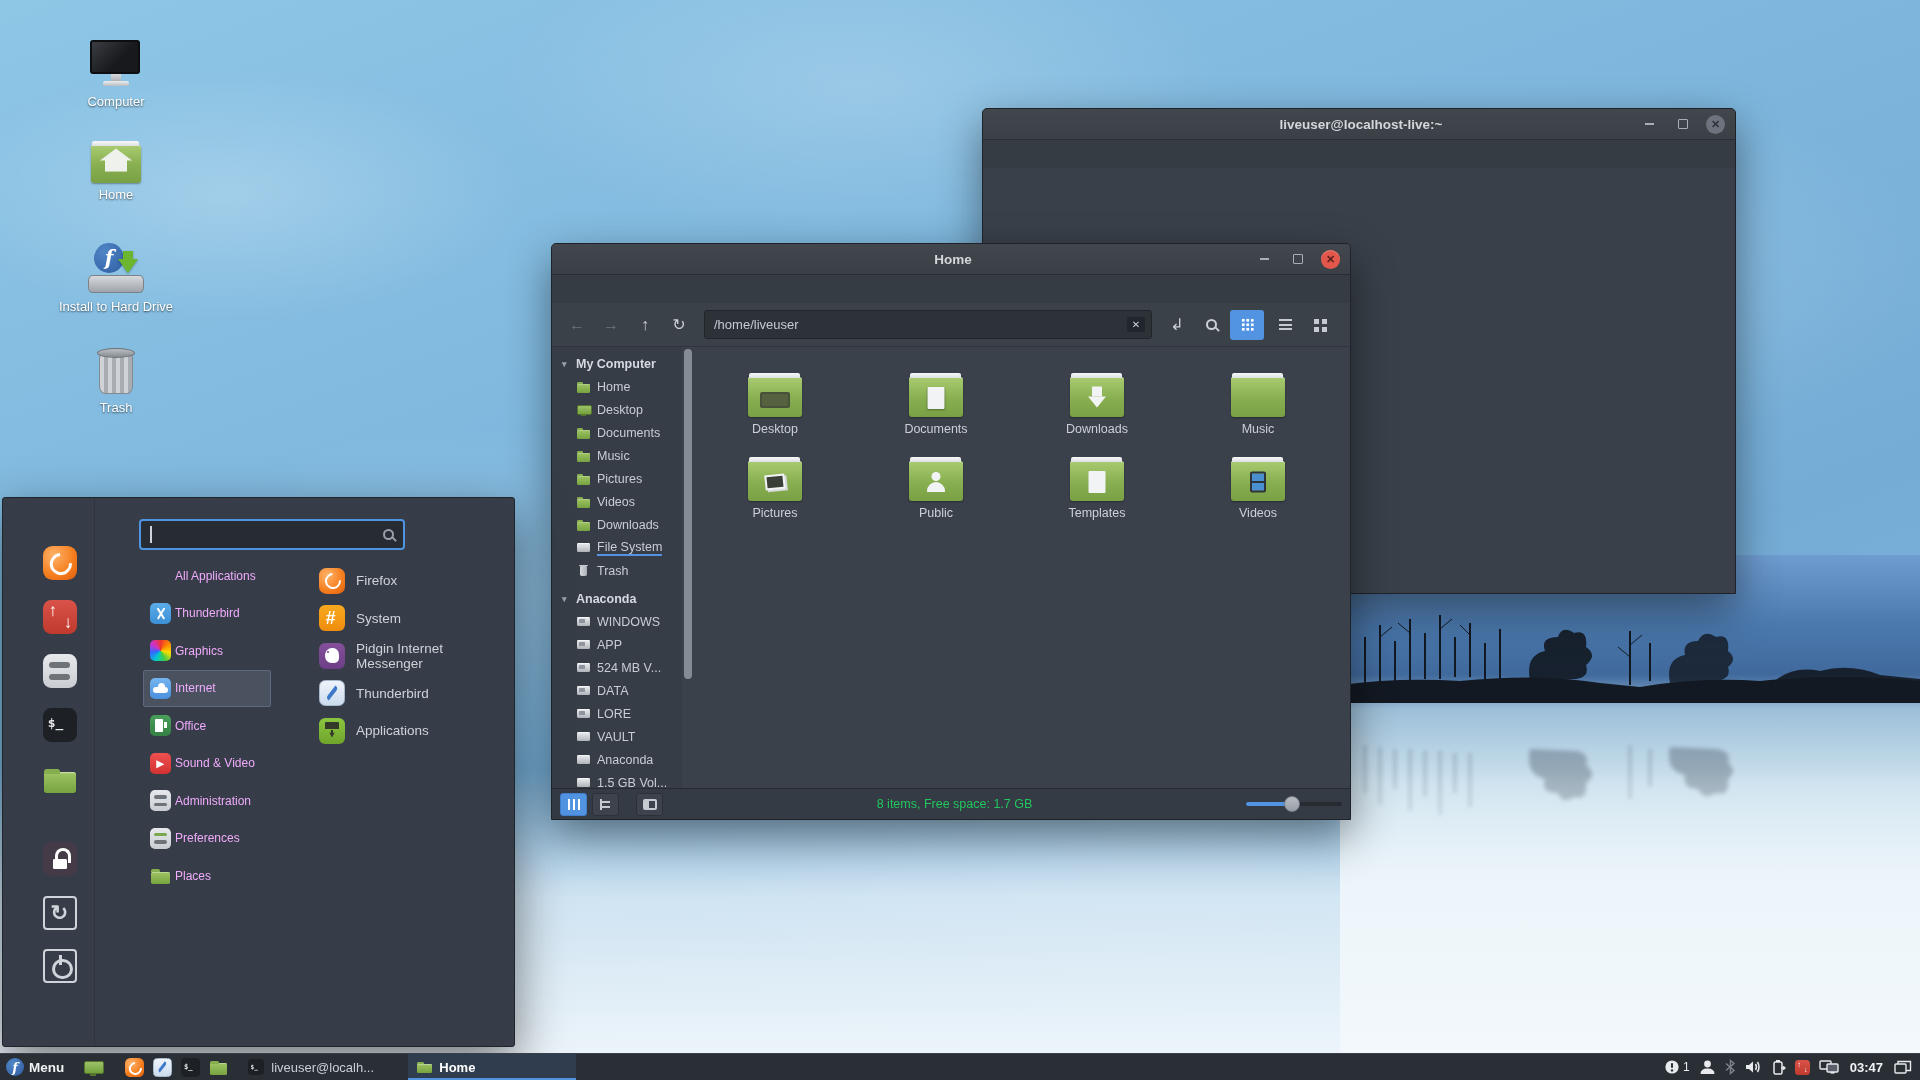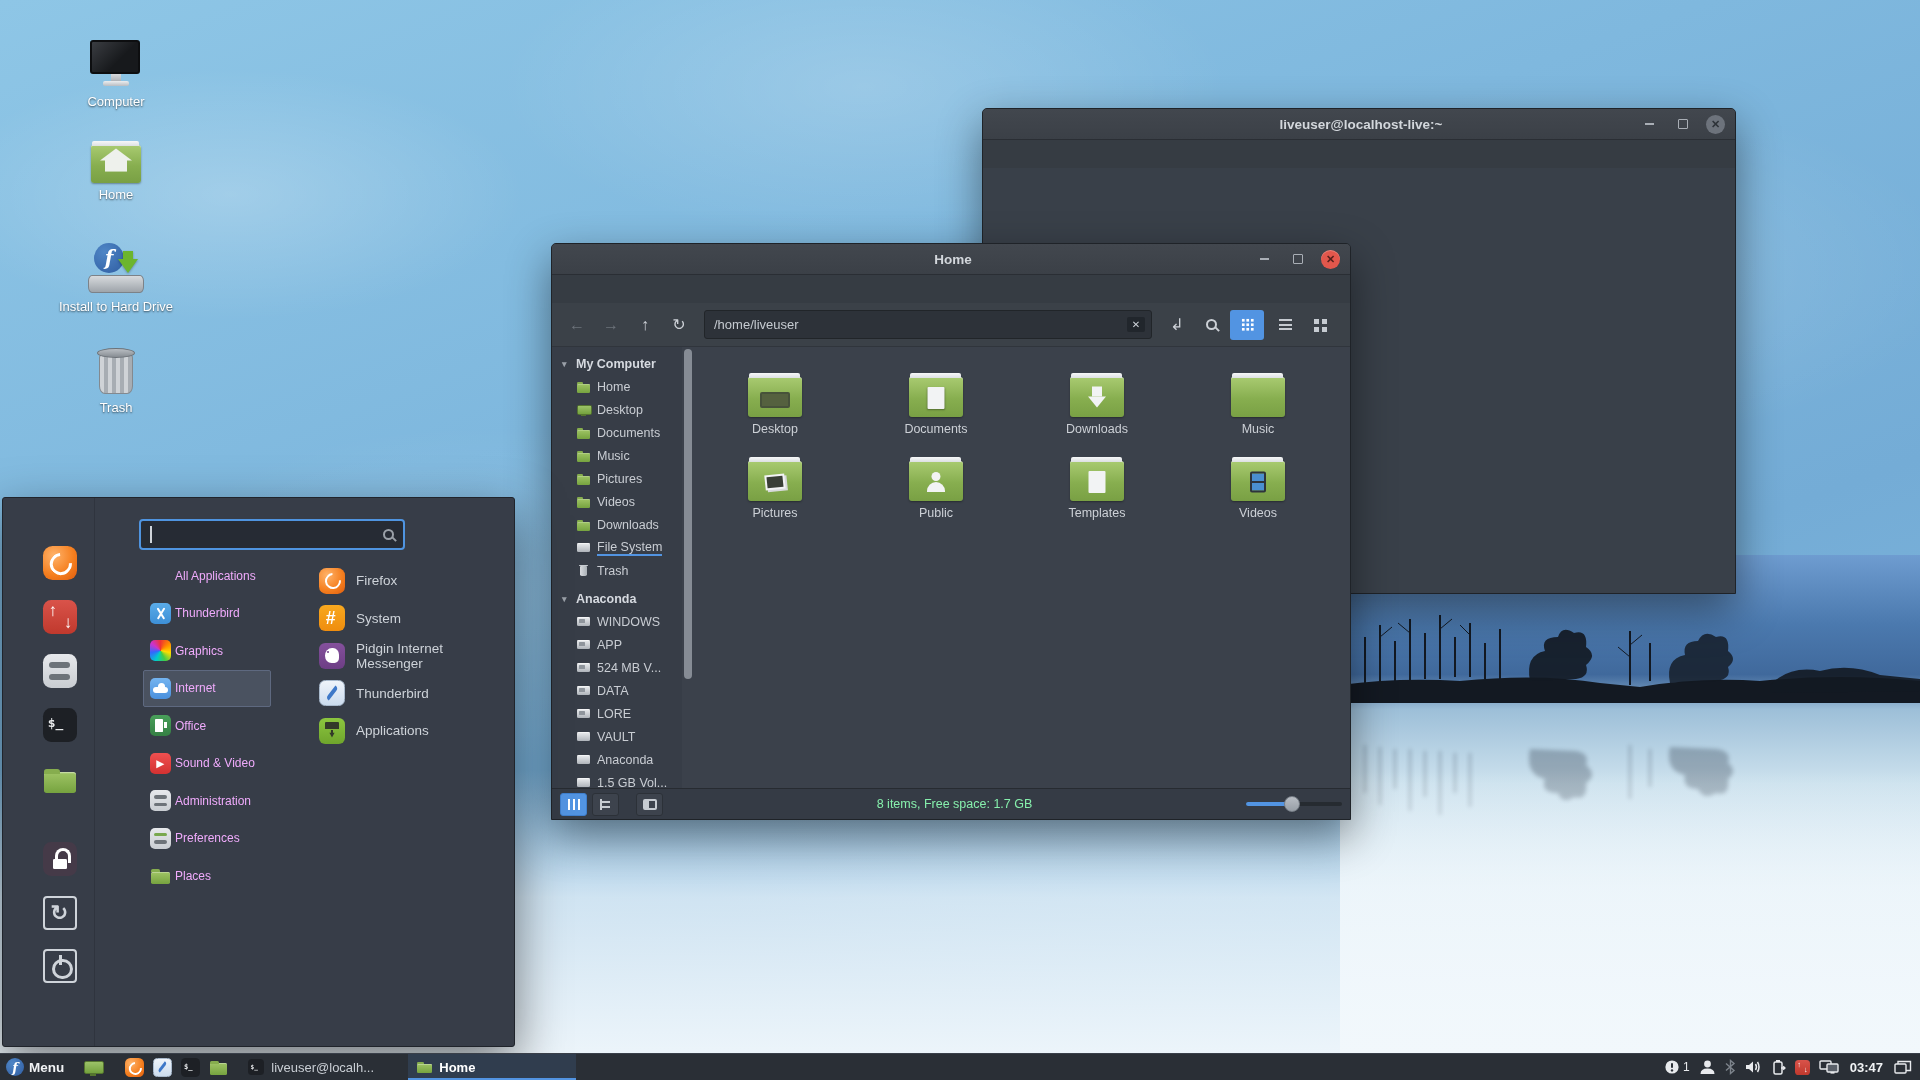--- a/index.html
+++ b/index.html
@@ -122,21 +122,21 @@
     background:linear-gradient(180deg,#4a8fd0 0 44%,#2e343c 44% 56%,#4a8fd0 56% 100%);}
   .statusbar{flex:0 0 31px;background:#353b45;border-top:1px solid #272b31;display:flex;align-items:center;padding:0 8px;gap:5px;}
   .sbtn{width:27px;height:23px;border-radius:3px;display:flex;align-items:center;justify-content:center;background:#3d434d;border:1px solid #2c3138;}
   .sbtn.active{background:#5294e2;border-color:#3f7fcd;}
   .si-places{width:12px;height:11px;background:repeating-linear-gradient(90deg,#fff 0 2.5px,transparent 2.5px 5px);}
   .si-tree{width:12px;height:11px;border-left:2px solid #c6cbd1;position:relative;}
   .si-tree::before{content:"";position:absolute;left:0;top:2px;width:8px;height:2px;background:#c6cbd1;}
   .si-tree::after{content:"";position:absolute;left:0;bottom:2px;width:8px;height:2px;background:#c6cbd1;}
   .si-pane{width:14px;height:11px;border:2px solid #c6cbd1;border-radius:2px;position:relative;}
   .si-pane::before{content:"";position:absolute;left:0;top:0;bottom:0;width:4px;background:#c6cbd1;}
-  .status-text{flex:1;text-align:center;font-size:12.5px;color:#86efac;}
+  .status-text{flex:1;text-align:center;font-size:12.5px;color:#22c55e;}
   .zoom-slider{width:96px;height:20px;position:relative;display:flex;align-items:center;}
   .zs-track{width:100%;height:4px;border-radius:2px;background:#262b31;}
   .zs-fill{position:absolute;left:0;width:48%;height:4px;border-radius:2px;background:#5294e2;}
   .zs-thumb{position:absolute;left:calc(48% - 8px);width:16px;height:16px;border-radius:50%;
     background:linear-gradient(#b8bdc4,#979ea6);border:1px solid #787f88;}
 
   
   .ic{width:1em;height:1em;border-radius:.2em;position:relative;display:inline-block;flex:none;}
   .ic::before,.ic::after{position:absolute;}
   .ic-none{background:transparent!important;}

